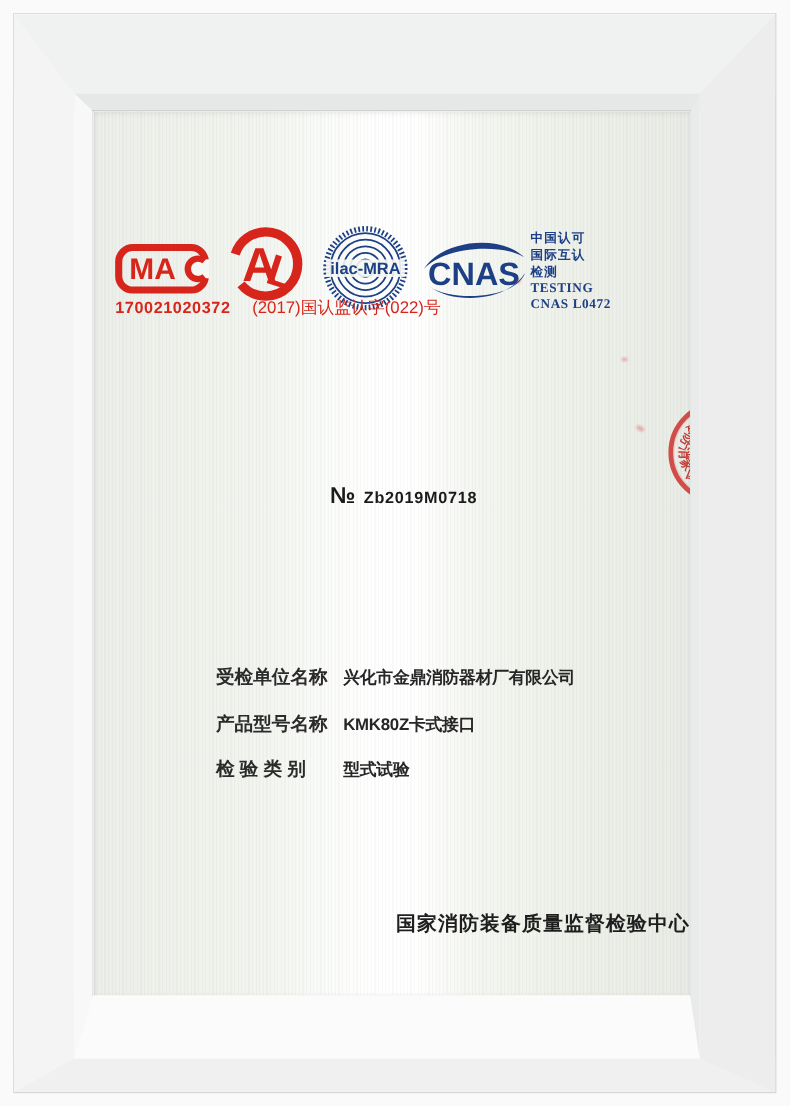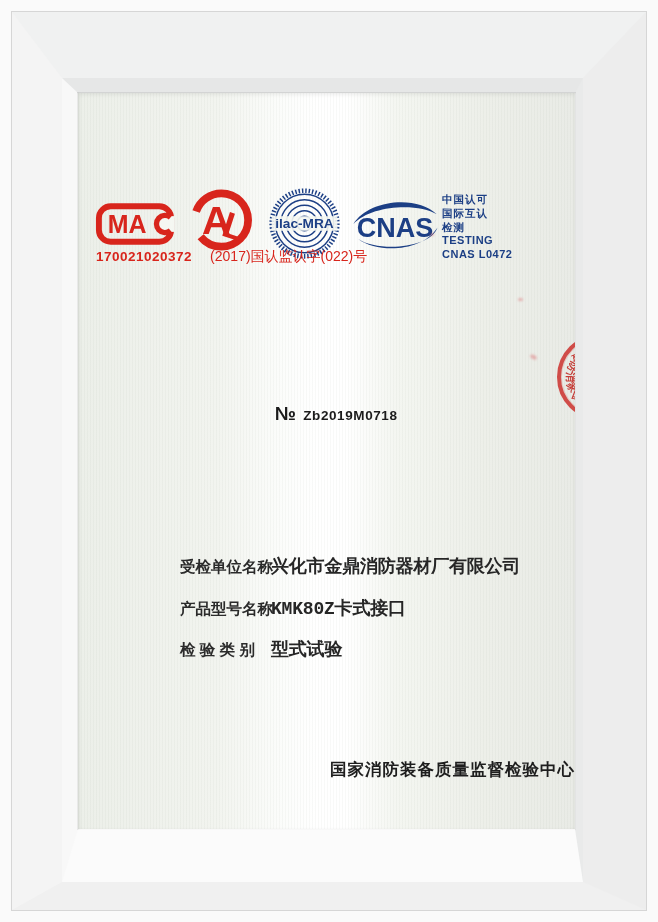--- a/index.html
+++ b/index.html
@@ -55,21 +55,21 @@
   .logo { position: absolute; }
   .logo-cma   { left: 17px;  top: 17px;  width: 80px; height: 42px; }
   .logo-cal   { left: 106px; top: 3px;   width: 80px; height: 62px; }
   .logo-ilac  { left: 190px; top: 1px;   width: 73px; height: 73px; }
   .logo-cnas  { left: 272px; top: 13px;  width: 90px; height: 52px; }
   .acc-text {
     position: absolute; left: 364px; top: 7px; width: 110px;
     color: #1c3f85; font-weight: bold; font-size: 10.5px; line-height: 13.8px;
     letter-spacing: 1px;
   }
-  .acc-text .latin { letter-spacing: 0.5px; font-size: 11px; }
+  .acc-text .latin { letter-spacing: 0.5px; font-size: 11px; font-family: Liberation Serif, serif; }
   
   .reg-line {
     position: absolute; left: 18px; top: 155px; width: 320px;
     display: flex; align-items: baseline; gap: 18px;
     color: #d8251c; white-space: nowrap;
   }
   .reg-number { font-size: 13.5px; font-weight: bold; letter-spacing: 0.5px; }
   .reg-note   { font-size: 14px;   font-weight: normal; }
   
   .report-title {
@@ -107,21 +107,21 @@
   .fields { position: absolute; left: 102px; top: 461px; width: 395px; }
   .field-row {
     display: flex; align-items: baseline; margin-bottom: 17.5px;
     color: #262626; white-space: nowrap;
   }
   .field-label {
     width: 91px; font-size: 15.5px; font-weight: 600;
     display: inline-flex; justify-content: space-between;
     flex: none; color: #2b2b2b;
   }
-  .field-value { margin-left: 0; font-size: 18px; font-weight: 600; letter-spacing: -0.2px; font-family: Liberation Mono, monospace; }
+  .field-value { margin-left: 15px; font-size: 14px; font-weight: 600; letter-spacing: -0.2px; }
   
   .issuer {
     position: absolute; left: 0; top: 666px; width: 100%;
     text-align: right; text-indent: 14px;
     font-size: 16.5px; font-weight: bold; color: #1e1e1e; letter-spacing: 1px;
     white-space: nowrap;
   }
   
   svg text { font-family: "Liberation Sans", "DejaVu Sans", sans-serif; }
 </style>

